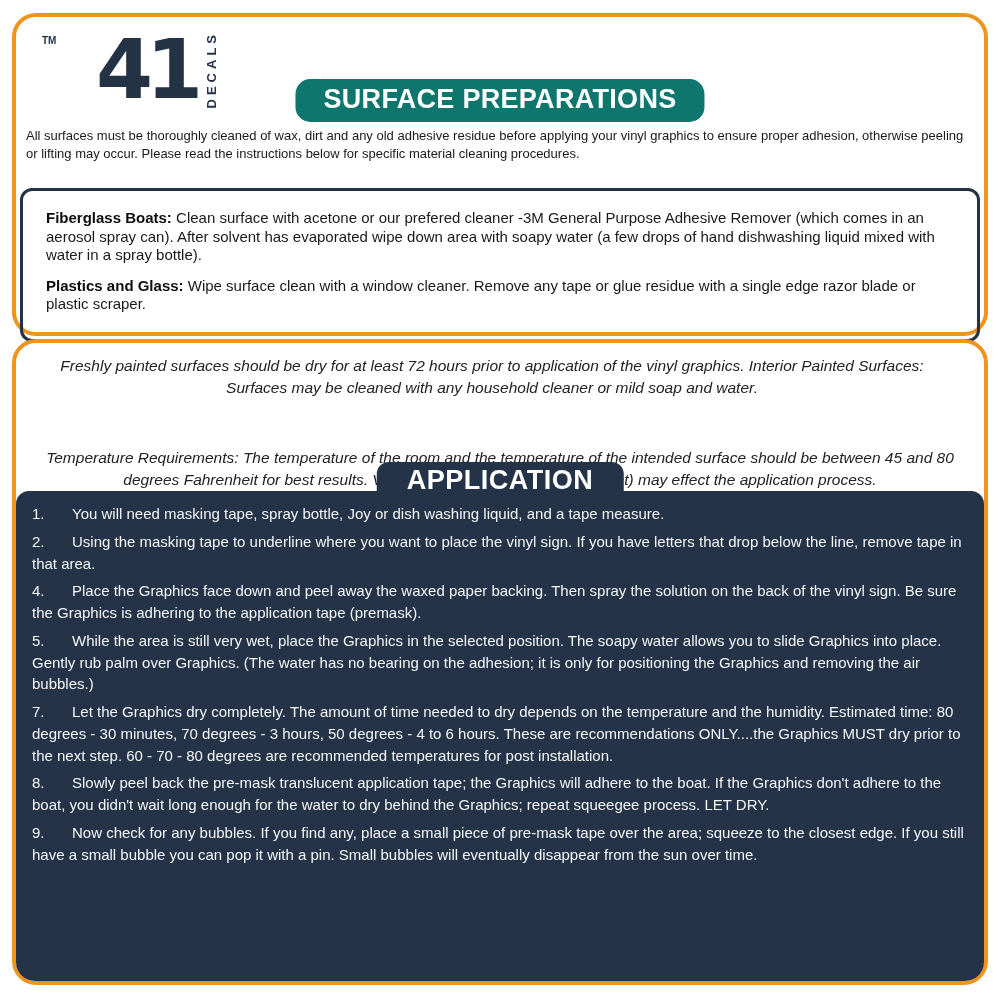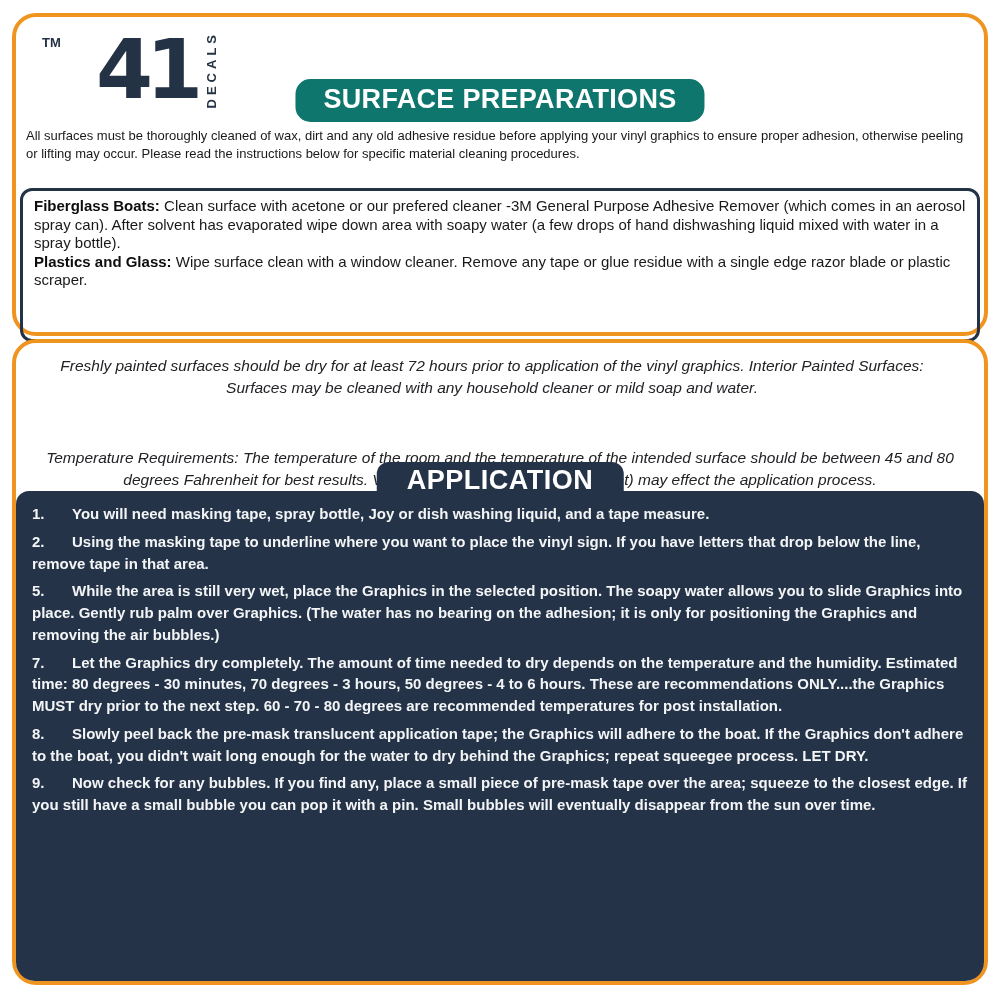--- a/index.html
+++ b/index.html
@@ -19,37 +19,37 @@
   .logo{position:absolute;left:44px;top:14px;display:flex;align-items:stretch;color:#233245;}
   .logo-num{
     font-family:"DejaVu Sans", sans-serif;font-weight:900;
     font-size:82px;line-height:0.95;letter-spacing:-7px;margin-left:36px;
   }
   .logo-vert{
     writing-mode:vertical-rl;transform:rotate(180deg);
     font-size:13px;font-weight:bold;letter-spacing:4px;
     margin-left:8px;padding-top:2px;
   }
-  .tm{position:absolute;left:-18px;top:4px;font-size:13px;font-weight:bold;letter-spacing:0;}
+  .tm{position:absolute;left:-18px;top:4px;font-size:10px;font-weight:bold;letter-spacing:0;}
   .title-pill{
     position:absolute;left:50%;top:62px;transform:translateX(-50%);
     background:#0f766e;color:#ffffff;font-weight:bold;font-size:27px;
     padding:5px 28px 7px;border-radius:15px;white-space:nowrap;letter-spacing:0.3px;
   }
   .intro{
     position:absolute;top:110px;left:10px;right:8px;
     font-size:13px;line-height:1.38;color:#19191b;margin:0;
   }
   .materials{
     position:absolute;top:171px;left:4px;right:4px;height:136px;
     border:3px solid #233245;border-radius:12px;
     padding:6px 11px;font-size:15px;line-height:1.24;color:#19191b;
     overflow:hidden;
   }
-  .materials p{margin:0;}
+  .materials p{margin:12px;}
   .materials b{color:#0d0d0f;}
 
   
   .note{
     position:absolute;left:26px;right:42px;margin:0;text-align:center;
     font-style:italic;font-size:15.5px;line-height:1.4;color:#222226;
   }
   .note-1{top:12px;}
   .note-2{top:88px;left:16px;right:16px;margin-top:16px;}
 
@@ -59,21 +59,21 @@
     background:#243347;color:#fff;font-weight:bold;font-size:27px;
     padding:3px 30px 6px;border-radius:12px 12px 0 0;letter-spacing:0.5px;
     white-space:nowrap;
   }
   .app-body{
     position:absolute;left:0;right:0;top:148px;bottom:0;
     background:#243347;border-radius:13px 13px 19px 19px;
     padding:12px 16px;box-sizing:border-box;overflow:hidden;
   }
   .step{
-    margin:0 0 6px;color:#f3f5f7;font-weight:bold;
+    margin:0 0 6px;color:#f3f5f7;font-weight:normal;
     font-size:15px;line-height:1.45;
   }
   .step-num{display:inline-block;min-width:40px;}
 </style>
 </head>
 <body>
 
 <div class="frame box-top">
 
   <div class="logo">
@@ -95,18 +95,19 @@
 <div class="frame box-bottom">
 
   <p class="note note-1">Freshly painted surfaces should be dry for at least 72 hours prior to application of the vinyl graphics. Interior Painted Surfaces: Surfaces may be cleaned with any household cleaner or mild soap and water.</p>
   <p class="note note-2">Temperature Requirements: The temperature of the room and the temperature of the intended surface should be between 45 and 80 degrees Fahrenheit for best results. Very high humidity (above 90 percent) may effect the application process.</p>
 
   <div class="app-tab">APPLICATION</div>
 
   <div class="app-body">
     <p class="step"><span class="step-num">1.</span><span>You will need masking tape, spray bottle, Joy or dish washing liquid, and a tape measure.</span></p>
     <p class="step"><span class="step-num">2.</span><span>Using the masking tape to underline where you want to place the vinyl sign. If you have letters that drop below the line, remove tape in that area.</span></p>
+    <p class="step"><span class="step-num">4.</span><span>Place the Graphics face down and peel away the waxed paper backing. Then spray the solution on the back of the vinyl sign. Be sure the Graphics is adhering to the application tape (premask).</span></p>
     <p class="step"><span class="step-num">5.</span><span>While the area is still very wet, place the Graphics in the selected position. The soapy water allows you to slide Graphics into place. Gently rub palm over Graphics. (The water has no bearing on the adhesion; it is only for positioning the Graphics and removing the air bubbles.)</span></p>
     <p class="step"><span class="step-num">7.</span><span>Let the Graphics dry completely. The amount of time needed to dry depends on the temperature and the humidity. Estimated time: 80 degrees - 30 minutes, 70 degrees - 3 hours, 50 degrees - 4 to 6 hours. These are recommendations ONLY....the Graphics MUST dry prior to the next step. 60 - 70 - 80 degrees are recommended temperatures for post installation.</span></p>
     <p class="step"><span class="step-num">8.</span><span>Slowly peel back the pre-mask translucent application tape; the Graphics will adhere to the boat. If the Graphics don't adhere to the boat, you didn't wait long enough for the water to dry behind the Graphics; repeat squeegee process. LET DRY.</span></p>
     <p class="step"><span class="step-num">9.</span><span>Now check for any bubbles. If you find any, place a small piece of pre-mask tape over the area; squeeze to the closest edge. If you still have a small bubble you can pop it with a pin. Small bubbles will eventually disappear from the sun over time.</span></p>
   </div>
 </div>
 
 </body></html>

